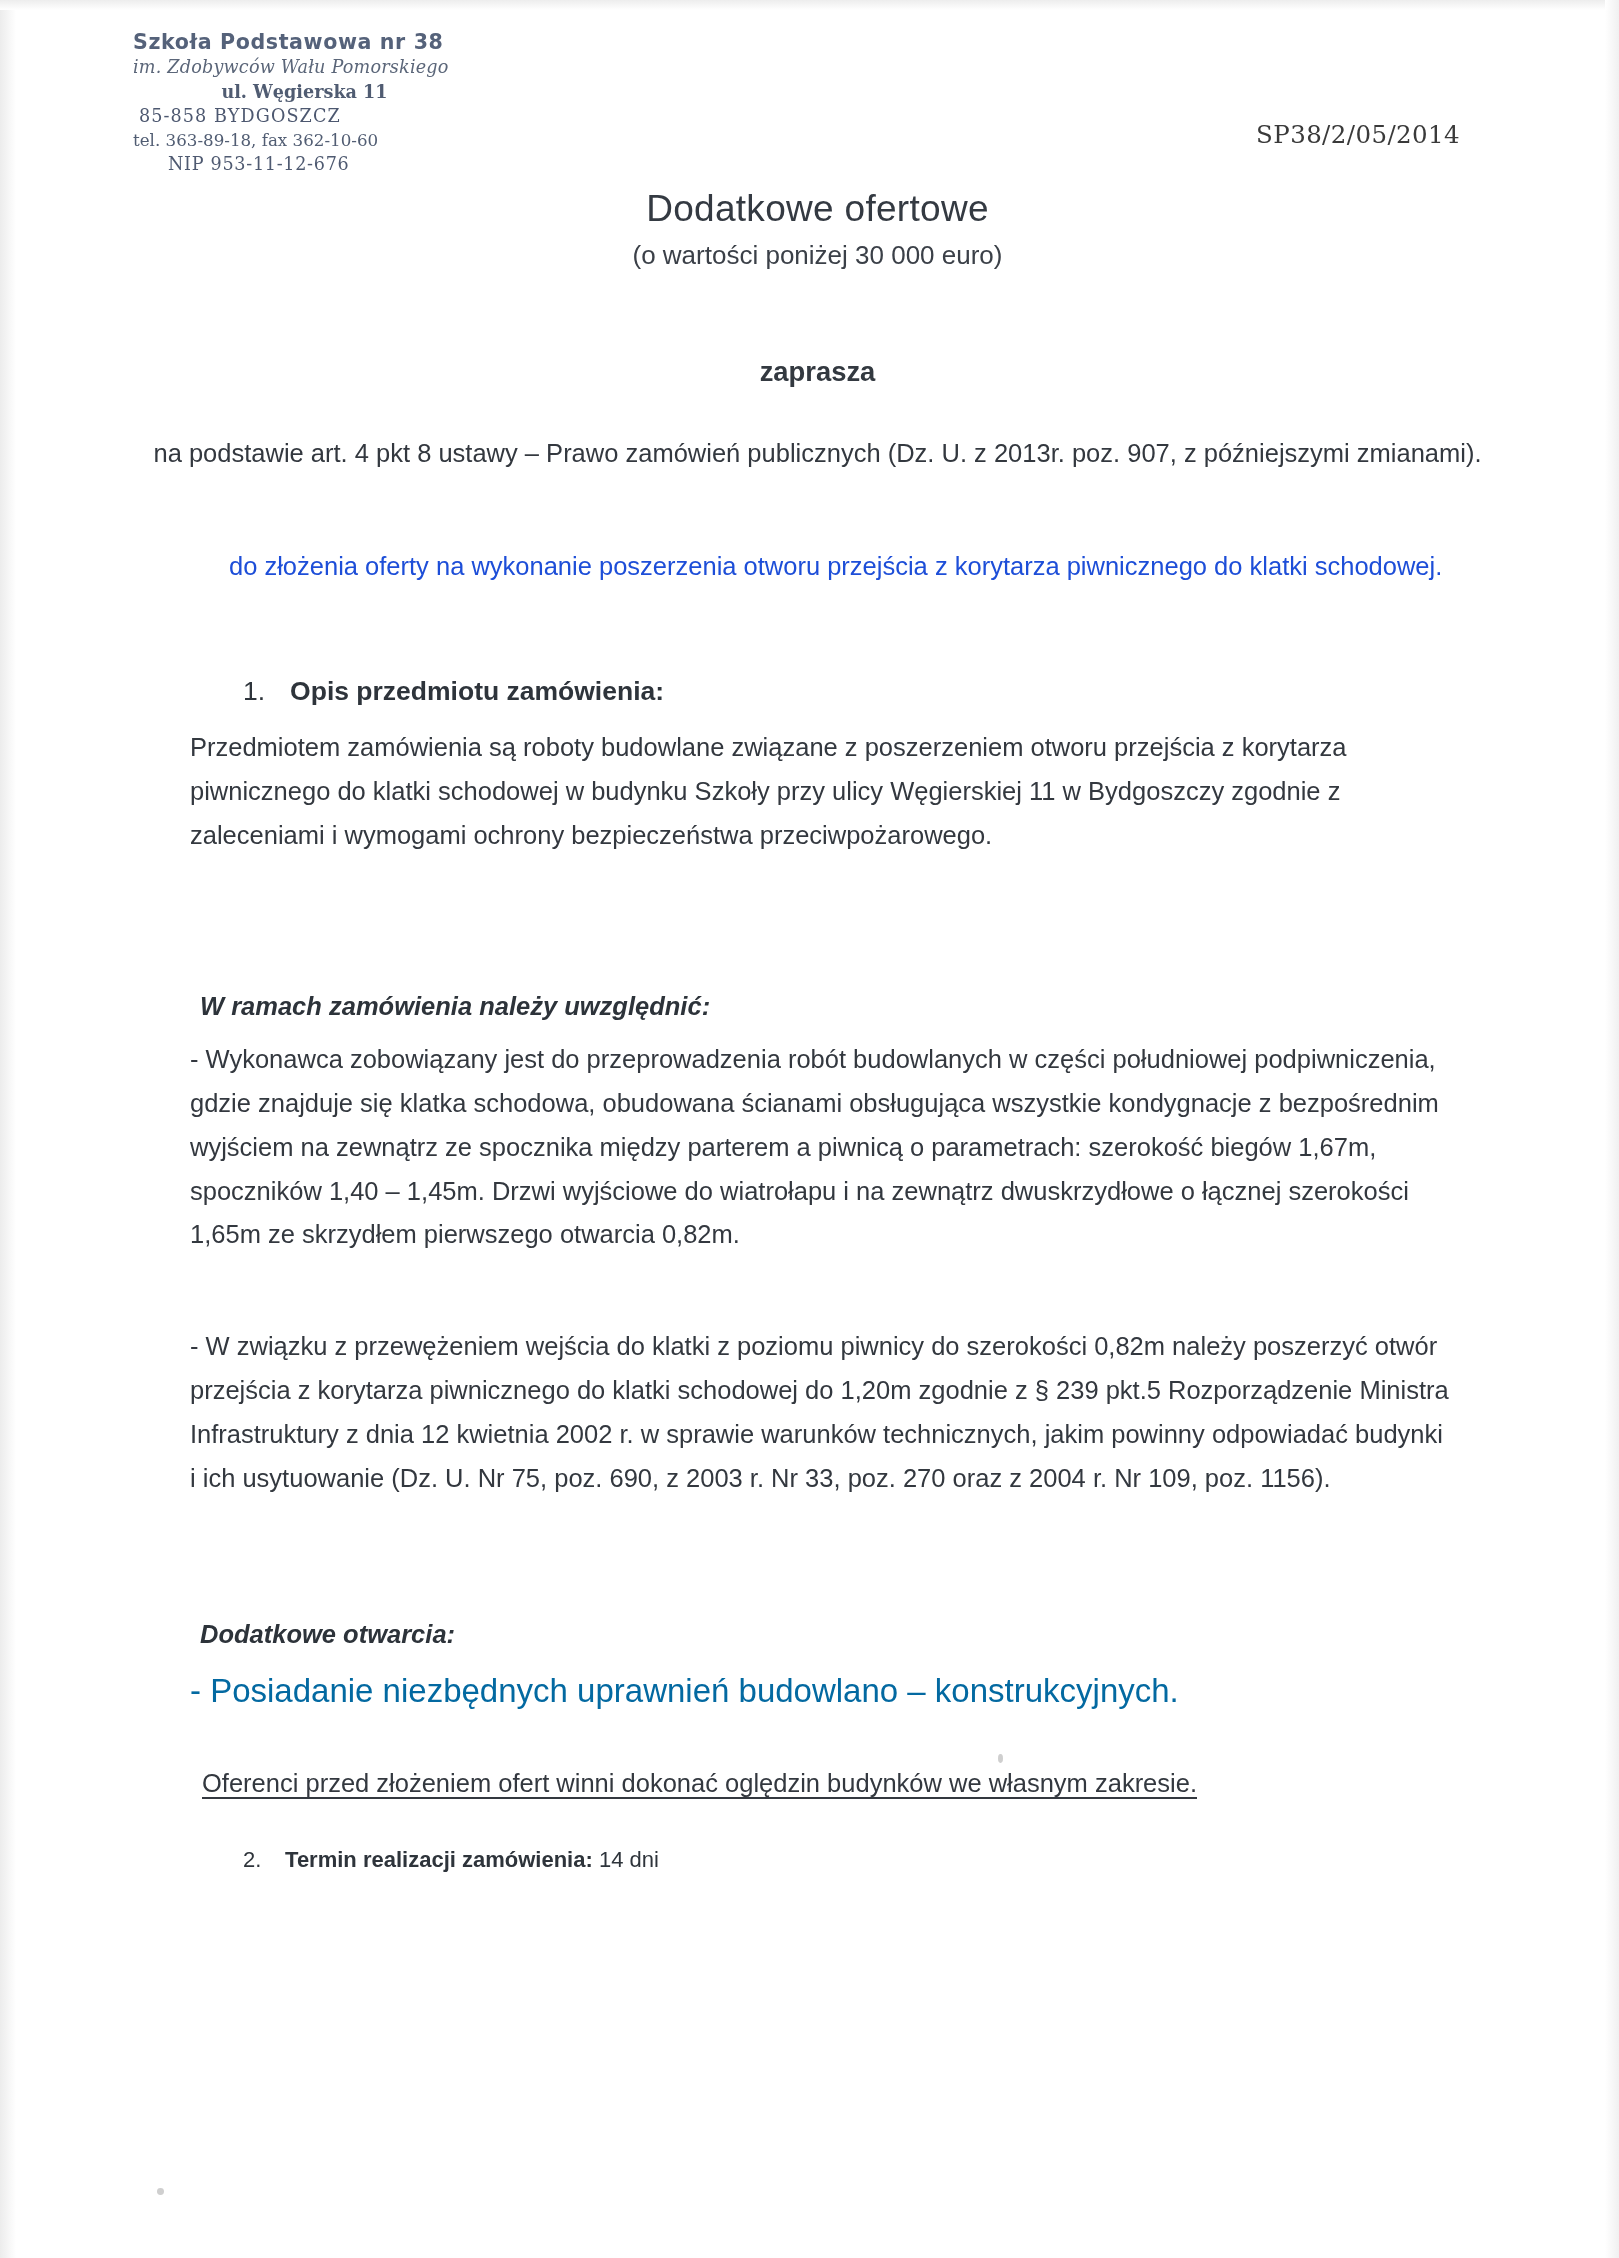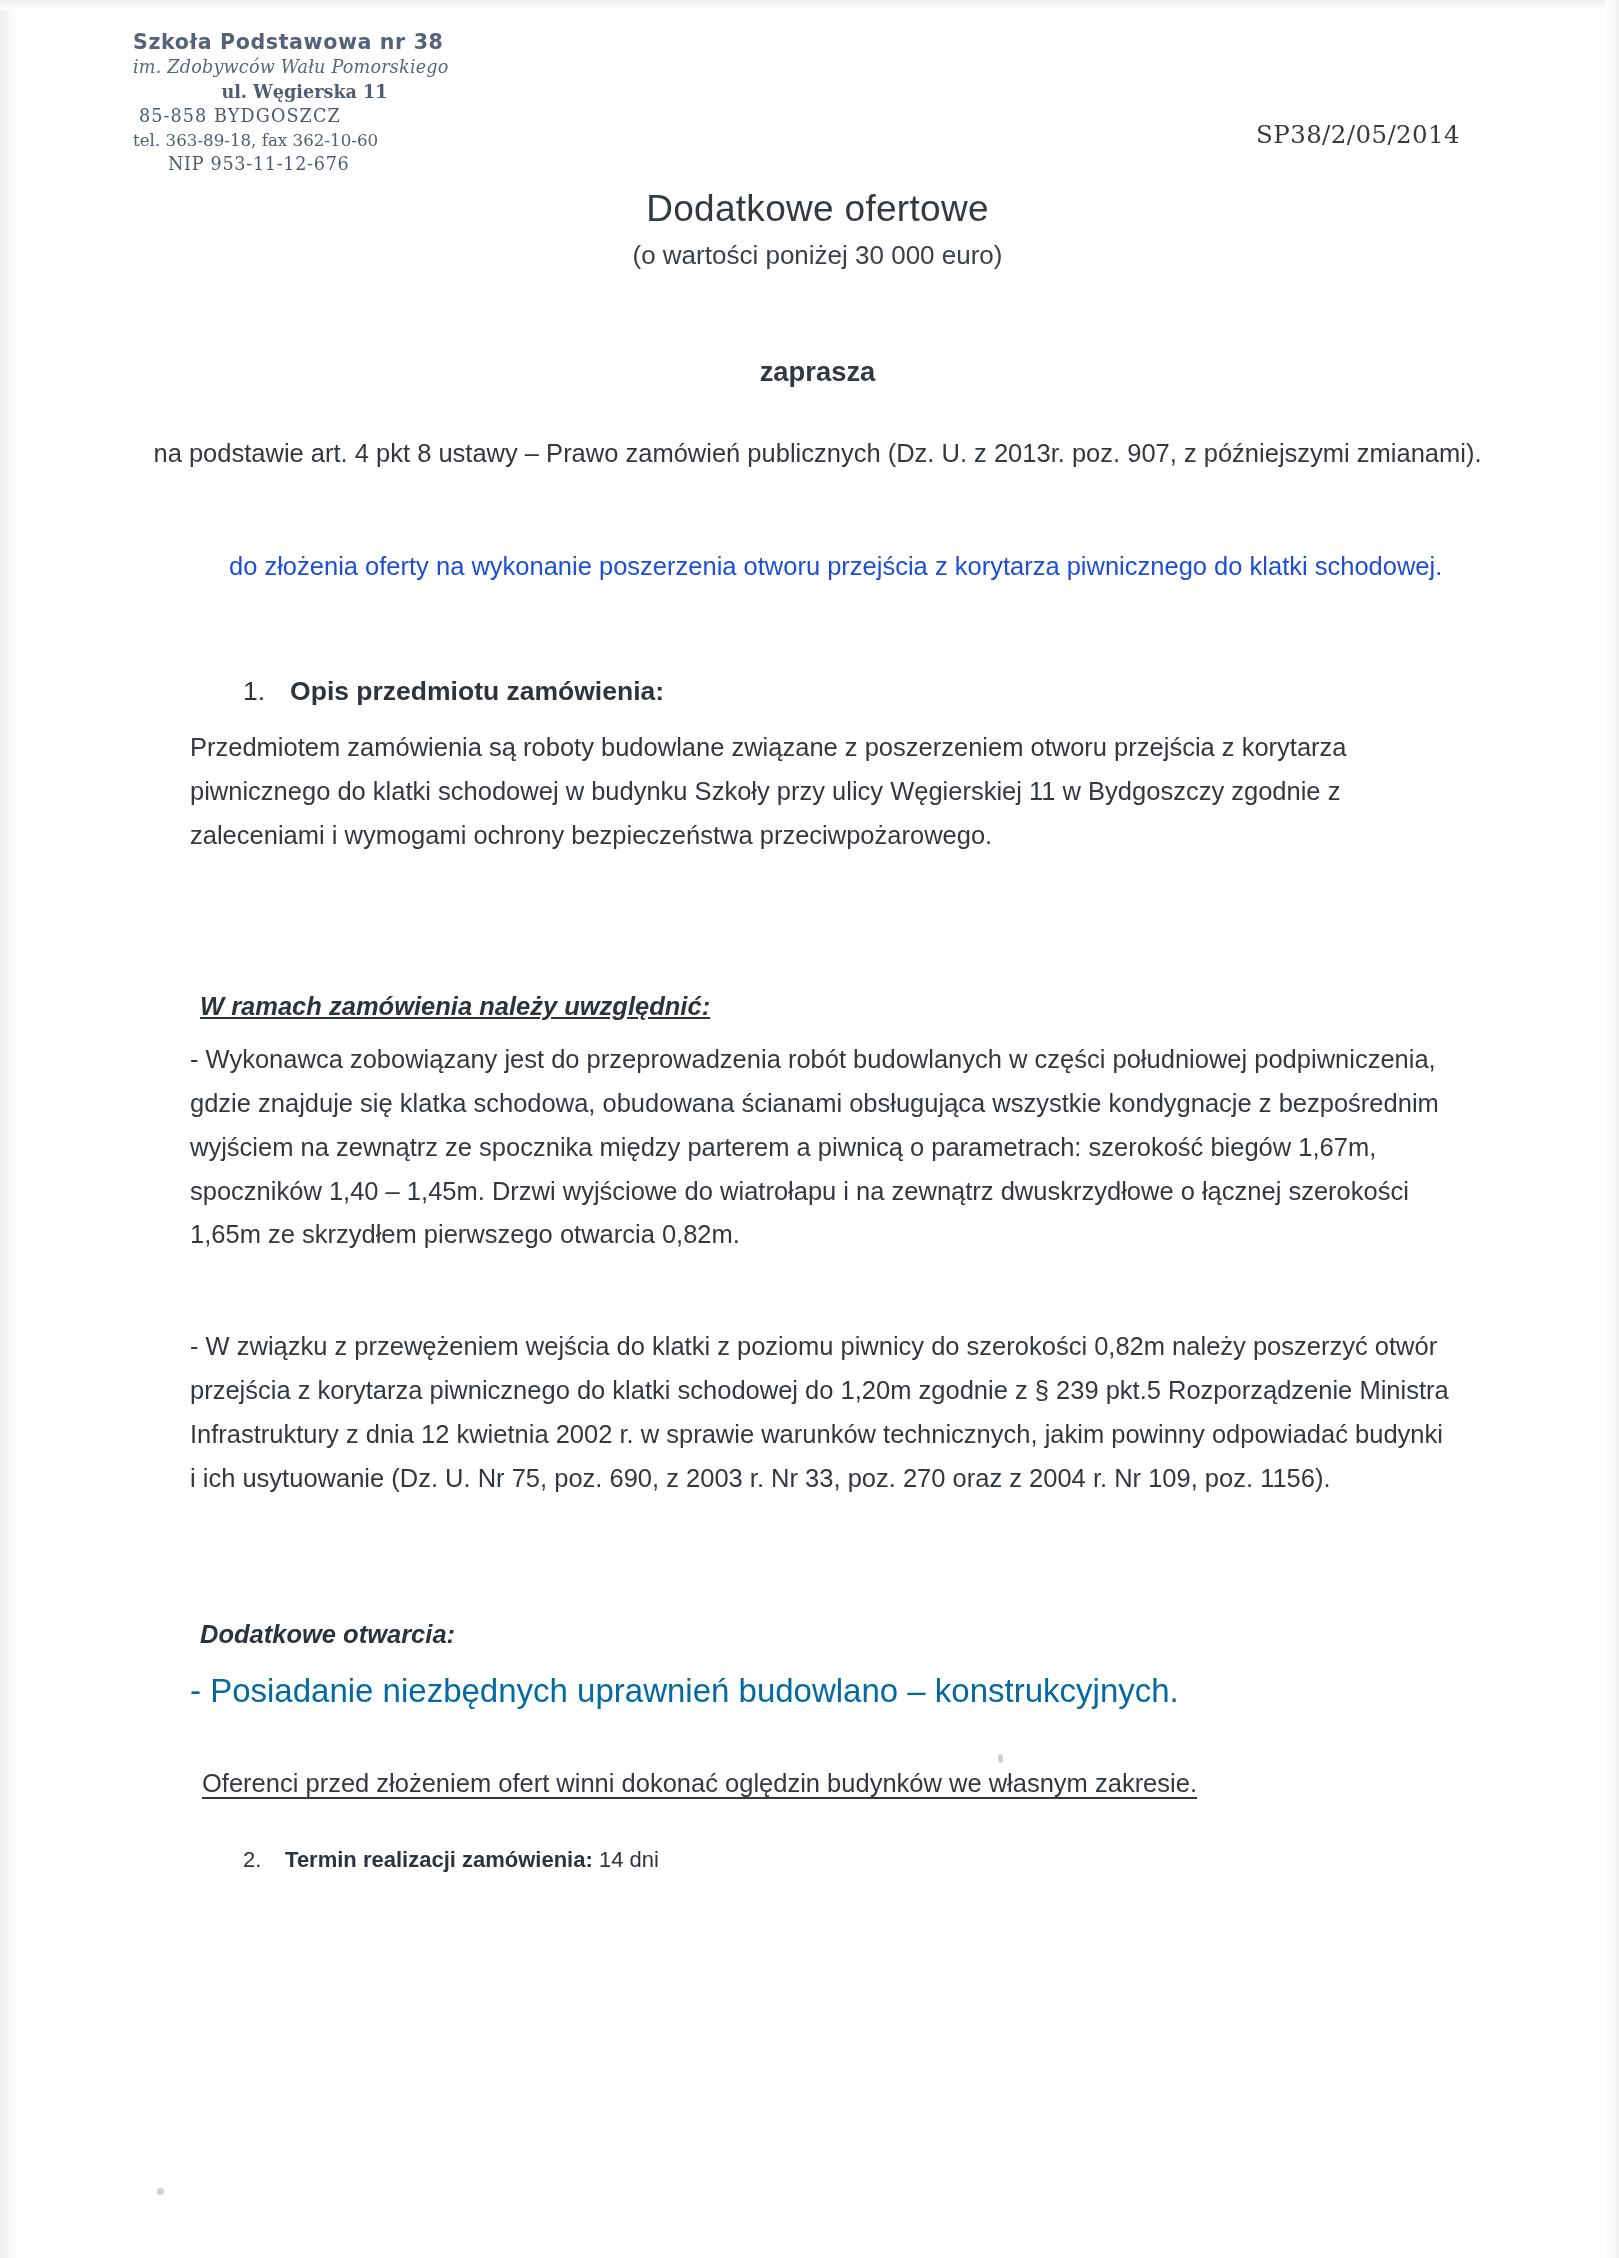--- a/index.html
+++ b/index.html
@@ -202,21 +202,20 @@
   }
 
   .head-ramach {
     position: absolute;
     left: 192px;
     top: 992px;
     font-size: 25.5px;
     font-weight: bold;
     font-style: italic;
     color: #2d333a;
-    text-decoration: underline;
   }
 
   .para-ramach {
     position: absolute;
     left: 182px;
     top: 1038px;
     width: 1259px;
     font-size: 25.5px;
     line-height: 1.72;
     color: #33383f;

